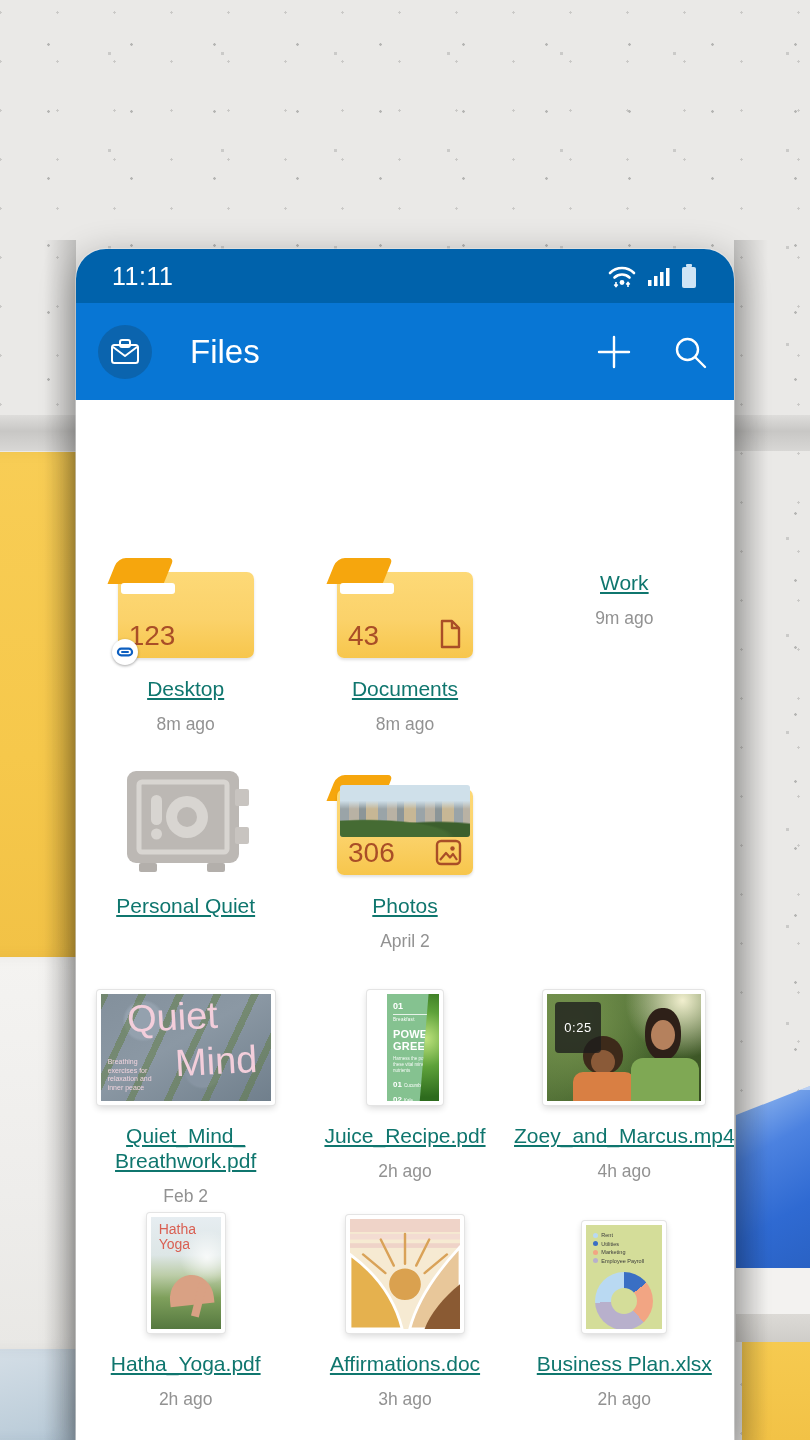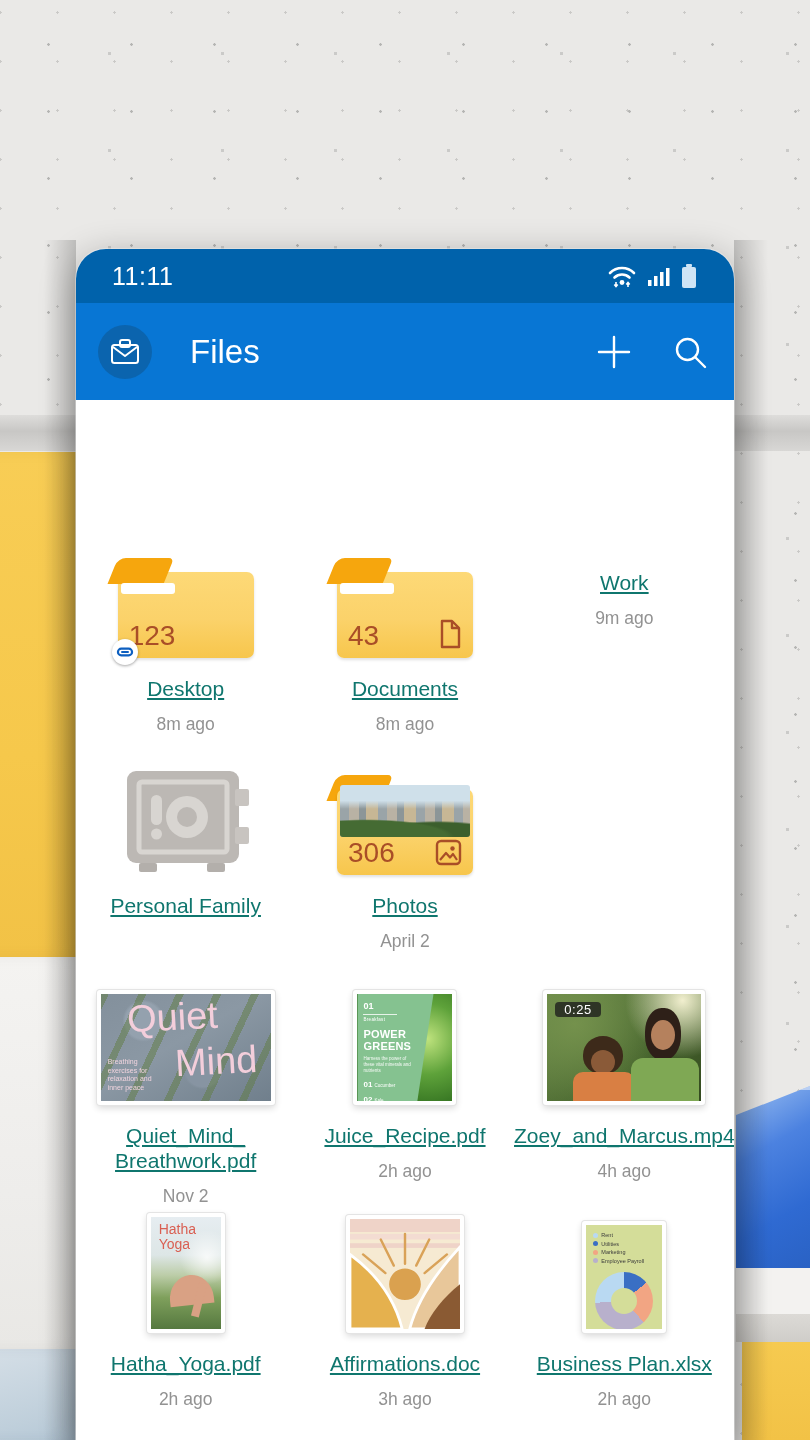--- a/index.html
+++ b/index.html
@@ -113,21 +113,21 @@
   .t-quiet { width:178px; height:115px; }
   .t-quiet .thumb-inner { background:
       repeating-linear-gradient(115deg, rgba(96,124,66,.5) 0 7px, rgba(0,0,0,0) 7px 34px),
       radial-gradient(circle at 25% 25%, #94a1ae 0 12%, rgba(0,0,0,0) 14%),
       radial-gradient(circle at 60% 70%, #8794a2 0 14%, rgba(0,0,0,0) 16%),
       linear-gradient(150deg,#83909c 0%,#8b98a4 45%,#707f8c 100%); }
   .qm-word1 { position:absolute; left:26px; top:2px; color:#f3cedb; font-size:38px; transform:rotate(-3deg); }
   .qm-word2 { position:absolute; left:74px; top:46px; color:#f3cedb; font-size:38px; transform:rotate(-3deg); }
   .qm-sub { position:absolute; left:7px; top:64px; width:54px; color:#f0d4de; font-size:7px; line-height:8.5px; }
 
-  .t-juice { width:103px; height:115px; }
+  .t-juice { width:76px; height:115px;padding-left:16px; }
   .t-juice .thumb-inner { background:
       radial-gradient(circle at 74% 42%, #bfe37e 0%, #5ea23a 38%, #2d6b1d 80%); }
   .juice-panel { position:absolute; inset:0; background:#85c290;
     clip-path:polygon(0 0, 80% 0, 63% 100%, 0 100%); color:#fff; padding:7px 6px; }
   .jp-num { font-size:9px; font-weight:700; }
   .jp-rule { width:34px; height:1px; background:rgba(255,255,255,.8); margin:3px 0 2px; }
   .jp-cat { font-size:4.5px; letter-spacing:.3px; }
   .jp-title { margin-top:7px; font-size:11px; font-weight:700; line-height:11.5px; letter-spacing:.2px; }
   .jp-sub { margin-top:4px; font-size:4.5px; line-height:6px; width:48px; color:rgba(255,255,255,.92); }
   .jp-item { margin-top:6px; font-size:8px; font-weight:700; }
@@ -139,21 +139,21 @@
       radial-gradient(circle at 18% 28%, #74914c 0%, rgba(0,0,0,0) 55%),
       linear-gradient(135deg,#6b8a4a,#49672f 60%,#33491f); }
   .z-head1 { position:absolute; left:36px; top:42px; width:40px; height:38px; background:#3d2a1a;
     border-radius:50% 50% 46% 46%; filter:blur(.4px); }
   .z-face1 { position:absolute; left:44px; top:56px; width:24px; height:24px; background:#8a5a38; border-radius:50%; }
   .z-body1 { position:absolute; left:26px; top:78px; width:62px; height:40px; background:#d97f43; border-radius:10px 10px 0 0; }
   .z-head2 { position:absolute; left:98px; top:14px; width:36px; height:52px; background:#2e2018; border-radius:46%; }
   .z-face2 { position:absolute; left:104px; top:26px; width:24px; height:30px; background:#b5815d; border-radius:50%; }
   .z-body2 { position:absolute; left:84px; top:64px; width:68px; height:54px; background:#7fa854; border-radius:12px 12px 0 0; }
   .vid-badge { position:absolute; left:8px; top:8px; background:rgba(28,28,28,.78); color:#fff;
-    font-size:13px; padding:0 9px; border-radius:4px; letter-spacing:.5px; }
+    font-size:13px; padding:18px 9px; border-radius:4px; letter-spacing:.5px; }
 
   .t-hatha { width:78px; height:120px; }
   .t-hatha .thumb-inner { background:
       radial-gradient(circle at 80% 36%, rgba(255,255,255,.8) 0%, rgba(255,255,255,0) 30%),
       linear-gradient(180deg,#e6edf1 0%,#dde6e6 34%,#bccda8 52%,#7fa05c 72%,#55783f 100%); }
   .hy-title { position:absolute; left:8px; top:5px; color:#d95f52; font-size:14px; line-height:15px; }
   .hy-fig { position:absolute; left:18px; top:58px; width:44px; height:30px; background:#d9a184;
     border-radius:100% 100% 0 0 / 160% 160% 0 0; transform:rotate(-6deg); }
   .hy-leg { position:absolute; left:44px; top:66px; width:8px; height:34px; background:#d9a184; transform:rotate(14deg); }
 
@@ -289,21 +289,21 @@
             <rect x="32" y="24" width="11" height="30" rx="5.5" fill="#d8d5d1"></rect>
             <circle cx="37.5" cy="63" r="5.5" fill="#d8d5d1"></circle>
             <circle cx="68" cy="46" r="21" fill="#d8d5d1"></circle>
             <circle cx="68" cy="46" r="10" fill="#bcb8b4"></circle>
             <rect x="116" y="18" width="14" height="17" rx="2" fill="#c8c4c0"></rect>
             <rect x="116" y="56" width="14" height="17" rx="2" fill="#c8c4c0"></rect>
             <rect x="20" y="92" width="18" height="9" rx="2" fill="#b3afab"></rect>
             <rect x="88" y="92" width="18" height="9" rx="2" fill="#b3afab"></rect>
           </svg>
         </div>
-        <div class="item-name">Personal Family</div>
+        <div class="item-name">Personal Quiet</div>
       </div>
 
 
       <div class="cell">
         <div class="icon-box">
           <div class="folder">
             <div class="folder-tab"></div>
             <div class="folder-body"></div>
             <div class="folder-photo photo-city"></div>
             <div class="folder-count">306</div>
@@ -327,21 +327,21 @@
               <span class="qm-word1">Quiet</span>
               <span class="qm-word2">Mind</span>
               <span class="qm-sub">Breathing exercises for relaxation and inner peace</span>
             </div>
           </div>
         </div>
         <div class="item-name">
           <span>Quiet_Mind_</span><br>
           <span>Breathwork.pdf</span>
         </div>
-        <div class="item-time">Nov 2</div>
+        <div class="item-time">Feb 2</div>
       </div>
 
       <div class="cell">
         <div class="thumb-box">
           <div class="thumb t-juice">
             <div class="thumb-inner">
               <div class="juice-panel">
                 <div class="jp-num">01</div>
                 <div class="jp-rule"></div>
                 <div class="jp-cat">Breakfast</div>

